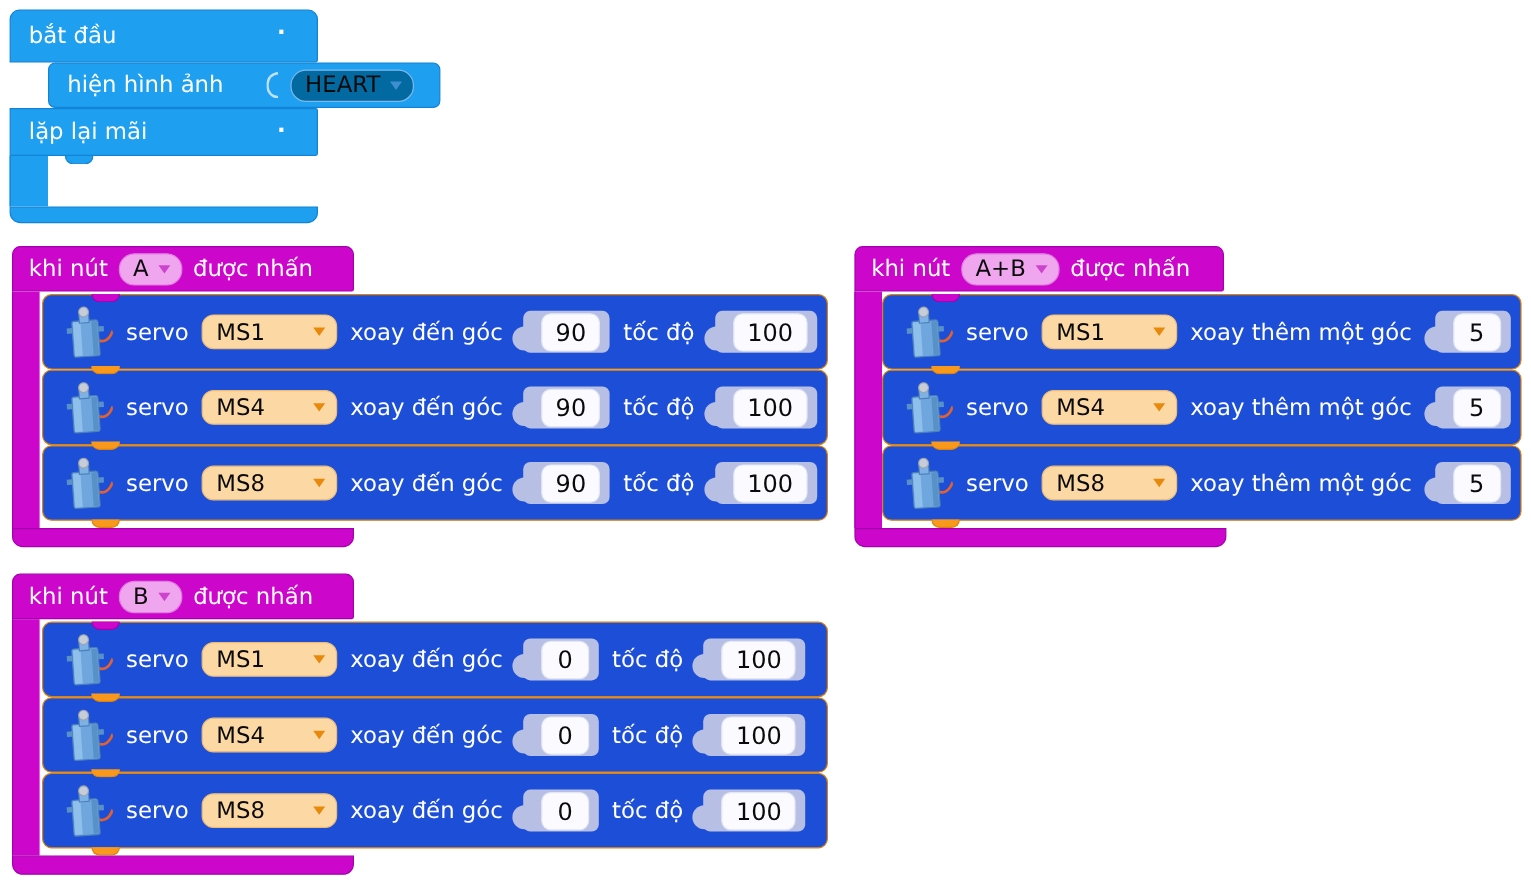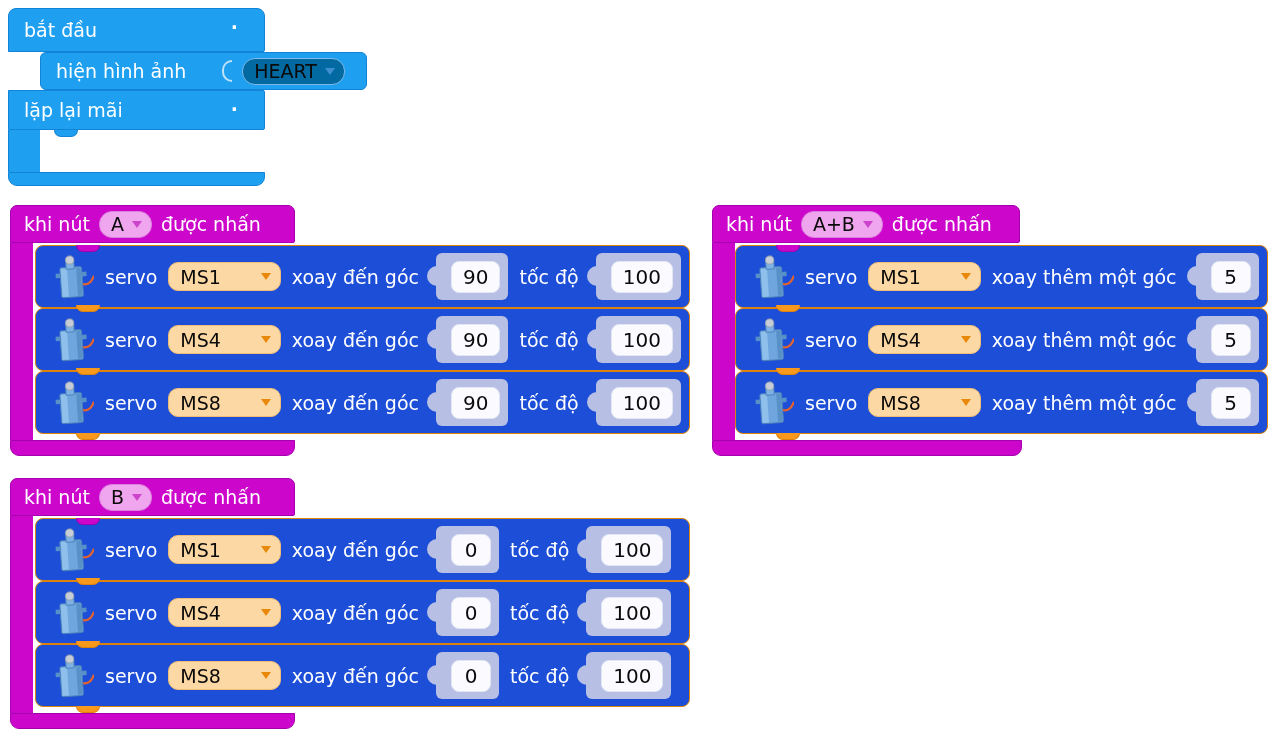--- a/index.html
+++ b/index.html
@@ -35,21 +35,21 @@
 
   
   .row{position:absolute;background:#1d4ed8;border:1px solid #DD820A;border-radius:8px;height:63px;
        display:flex;align-items:center;gap:11px;padding:0 12px 0 18px;box-sizing:border-box;}
   .row-notch-first{position:absolute;left:40px;top:-1px;width:24px;height:7px;background:#CD06CC;
                    border:1px solid #a500ae;border-top:none;border-radius:0 0 10px 10px;box-sizing:border-box;}
   .row-notch{position:absolute;left:40px;top:-4px;width:24px;height:7px;background:#F8981D;
              border-bottom:1px solid #DD820A;border-radius:0 0 10px 10px;box-sizing:border-box;}
   .row-bump{position:absolute;left:40px;bottom:-7px;width:24px;height:7px;background:#F8981D;
             border:1px solid #DD820A;border-top:none;border-radius:0 0 10px 10px;box-sizing:border-box;}
-  .socket{position:relative;background:#B7C0E4;border-radius:6px;height:47px;display:flex;align-items:center;
+  .socket{position:relative;background:#B7C0E4;border-radius:6px;height:35px;display:flex;align-items:center;
           padding:0 8px 0 15px;box-sizing:border-box;}
   .socket::before{content:"";position:absolute;left:-9px;top:13px;width:12px;height:20px;background:#B7C0E4;
                   border-radius:10px 0 0 10px;}
   .numbox{background:#FBFBFF;border:1px solid #e3e7f4;border-radius:8px;padding:3px 11px;color:#0a0a0a;
           font-size:20px;min-width:16px;text-align:center;}
   .servo-icon{flex:0 0 auto;transform:rotate(-4deg);}
   .lbl{white-space:nowrap;}
 </style>
 </head>
 <body>

